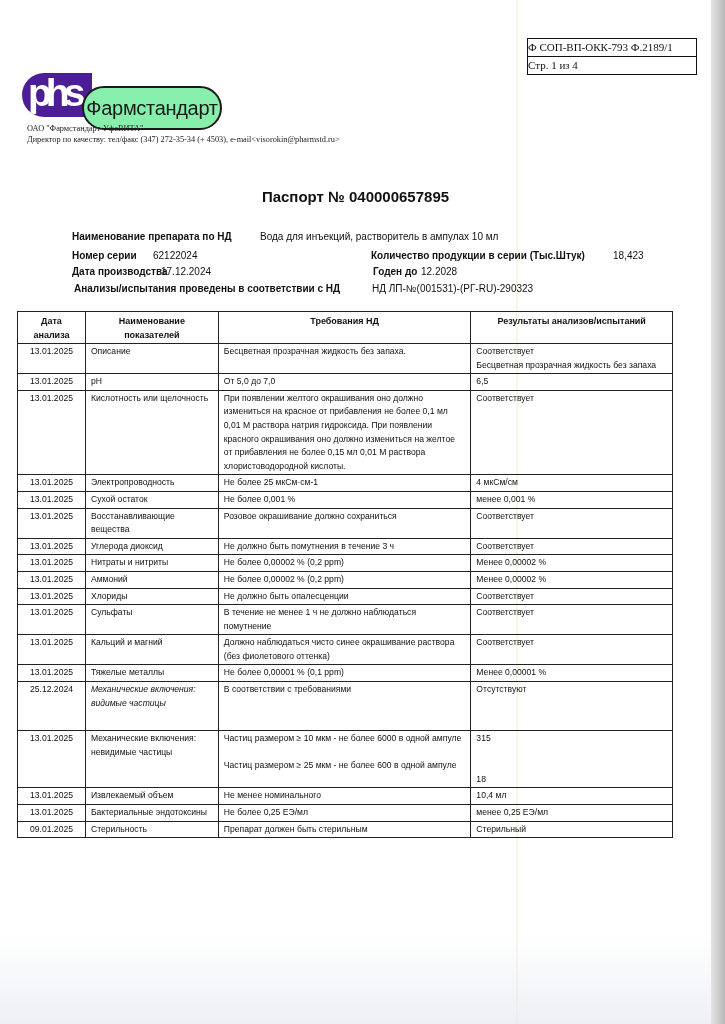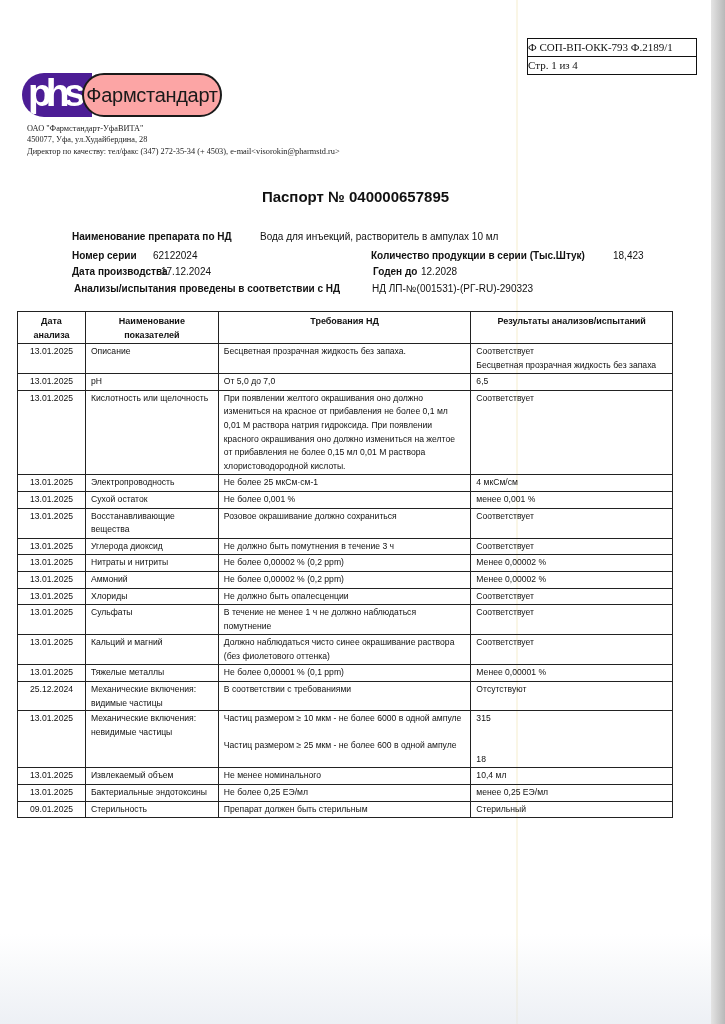--- a/index.html
+++ b/index.html
@@ -33,23 +33,23 @@
     position: absolute; left: 22px; top: 73px; height: 44px; width: 200px;
   }
   .logo-phs {
     position: absolute; left: 0; top: 0; height: 44px; width: 70px;
     font-family: Liberation Sans, sans-serif; font-size: 39px; line-height: 40px;
     font-weight: bold; color: #fff; letter-spacing: -6px;
     background: #4c1d95; border-radius: 22px 0 0 22px; overflow: hidden;
     padding-left: 6px; box-sizing: border-box;
   }
   .logo-pill {
-    position: absolute; left: 60px; top: 0; height: 44px; width: 140px;
+    position: absolute; left: 60px; top: 13px; height: 44px; width: 140px;
     border: 2px solid #1a1a1a; border-radius: 22px; box-sizing: border-box;
-    background: #fca5a5; display: flex; align-items: center; justify-content: center;
+    background: #86efac; display: flex; align-items: center; justify-content: center;
     font-size: 20px; color: #1a1a1a; letter-spacing: -0.3px;
   }
   .company {
     position: absolute; left: 27px; top: 123px;
     font-family: "Liberation Serif", serif; font-size: 8.3px; line-height: 11.3px; color: #222;
   }
   .title {
     position: absolute; left: 0; width: 711px; top: 188px; text-align: center;
     font-size: 15px; font-weight: bold; color: #111;
   }
@@ -84,21 +84,20 @@
   <div>Стр. 1 из 4</div>
 </div>
 
 <div class="logo">
   <div class="logo-phs">phs</div>
   <div class="logo-pill">Фармстандарт</div>
 </div>
 
 <div class="company">
   <div>ОАО "Фармстандарт-УфаВИТА"</div>
-  <div>450077, Уфа, ул.Худайбердина, 28</div>
   <div>Директор по качеству: тел/факс (347) 272-35-34 (+ 4503), e-mail&lt;visorokin@pharmstd.ru&gt;</div>
 </div>
 
 <div class="title">Паспорт № 040000657895</div>
 
 <div class="meta" style="left:28px; top:231px;"><b>Наименование препарата по НД</b></div>
 <div class="meta" style="left:216px; top:231px;">Вода для инъекций, растворитель в ампулах 10 мл</div>
 
 <div class="meta" style="left:28px; top:250px;"><b>Номер серии</b></div>
 <div class="meta" style="left:109px; top:250px;">62122024</div>
@@ -211,21 +210,21 @@
       <td>Соответствует</td>
     </tr>
     <tr>
       <td class="date">13.01.2025</td>
       <td>Тяжелые металлы</td>
       <td>Не более 0,00001 % (0,1 ppm)</td>
       <td>Менее 0,00001 %</td>
     </tr>
     <tr>
       <td class="date">25.12.2024</td>
-      <td style="padding-bottom:0;">Механические включения: видимые частицы</td>
+      <td style="padding-bottom:20px;font-style:italic;">Механические включения: видимые частицы</td>
       <td>В соответствии с требованиями</td>
       <td>Отсутствуют</td>
     </tr>
     <tr>
       <td class="date">13.01.2025</td>
       <td>Механические включения: невидимые частицы</td>
       <td class="multi">
         <div>Частиц размером ≥ 10 мкм - не более 6000 в одной ампуле</div>
         <span class="spacer"></span>
         <div>Частиц размером ≥ 25 мкм - не более 600 в одной ампуле</div>

